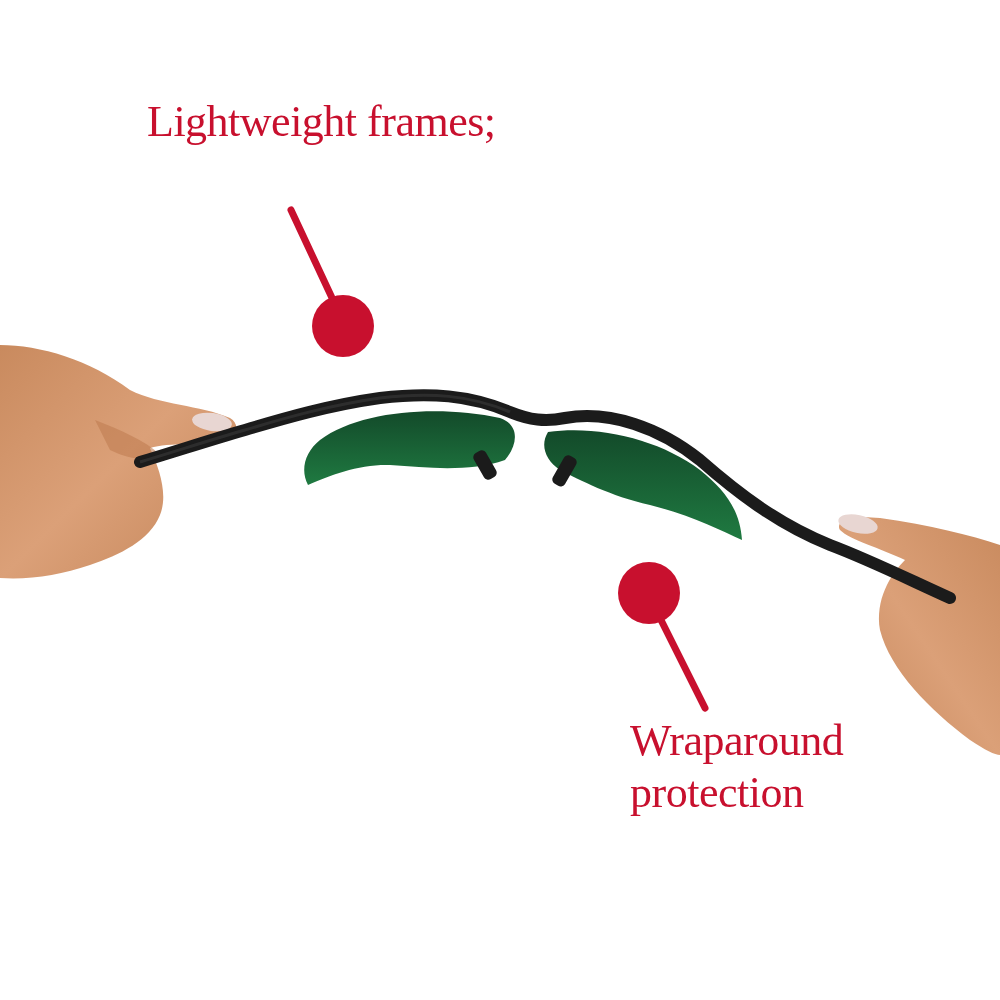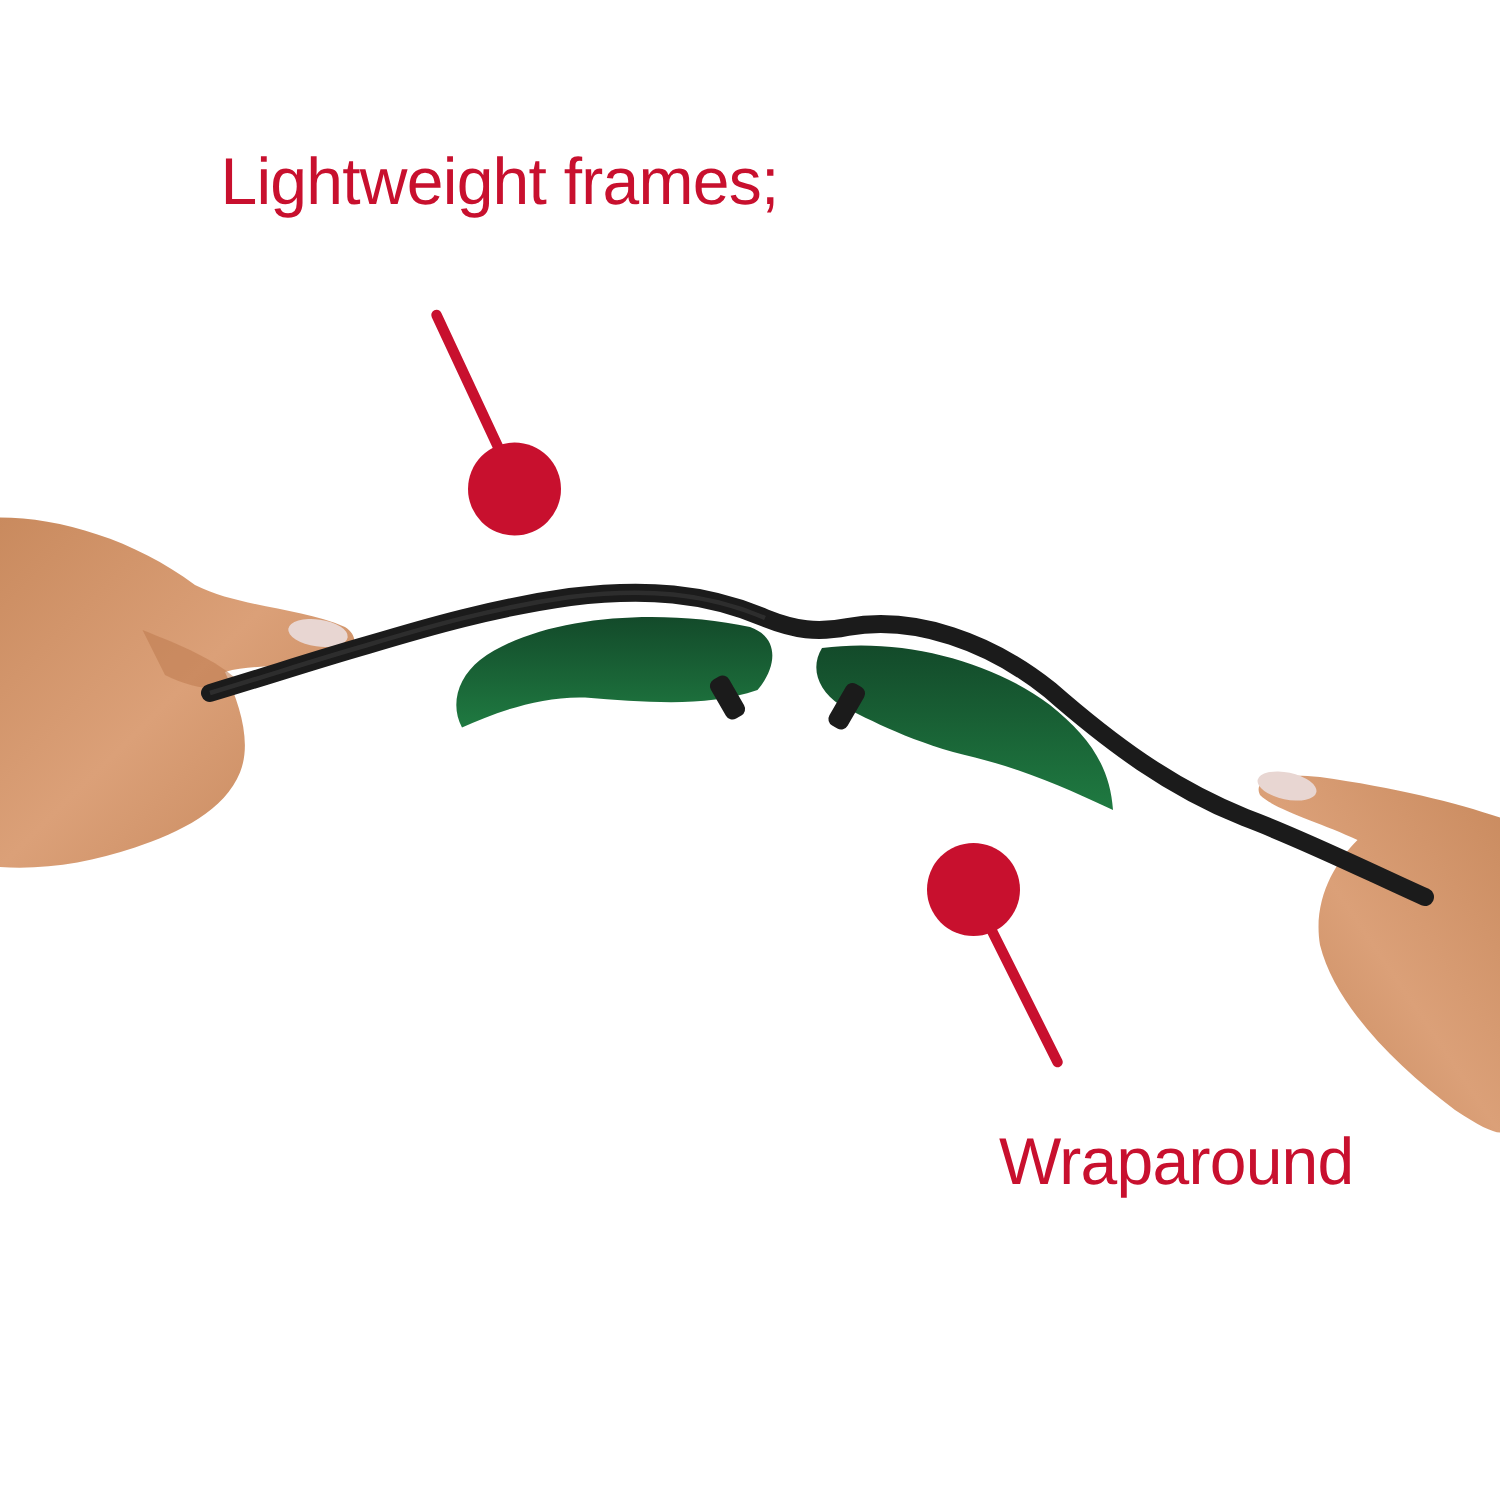--- a/index.html
+++ b/index.html
@@ -1,29 +1,29 @@
 <!DOCTYPE html>
 <html><head>
   <meta charset="utf-8">
   <style>
     html, body { margin: 0; padding: 0; background: #ffffff; }
     body { width: 1000px; height: 1000px; position: relative; overflow: hidden; font-family: "DejaVu Sans", sans-serif; }
     .callout-text {
       position: absolute;
       color: #c8102e;
-      font-family: Liberation Sans, sans-serif;
+      font-family: Liberation Serif, serif;
       font-weight: normal;
       font-size: 44px;
       line-height: 52px;
       letter-spacing: -0.5px;
       margin: 0;
     }
     .callout-text span { display: block; white-space: nowrap; }
     #callout-top { left: 147px; top: 96px; }
-    #callout-bottom { left: 630px; top: 749px; margin-left: 36px; }
+    #callout-bottom { left: 630px; top: 715px; }
     svg.scene { position: absolute; left: 0; top: 0; }
   </style>
 </head>
 <body>
 
 <svg class="scene" width="1000" height="1000" viewBox="0 0 1000 1000">
   <defs>
     <linearGradient id="skinL" x1="0" y1="0" x2="1" y2="1">
       <stop offset="0" stop-color="#c98a5e"></stop>
       <stop offset="0.5" stop-color="#dba078"></stop>
@@ -73,13 +73,14 @@
     <circle cx="649" cy="593" r="31" fill="#c8102e"></circle>
   </g>
 </svg>
 
 <div id="callout-top" class="callout-text">
   <span>Lightweight frames;</span>
 </div>
 
 <div id="callout-bottom" class="callout-text">
   <span>Wraparound</span>
+  <span>protection</span>
 </div>
 
 </body></html>

